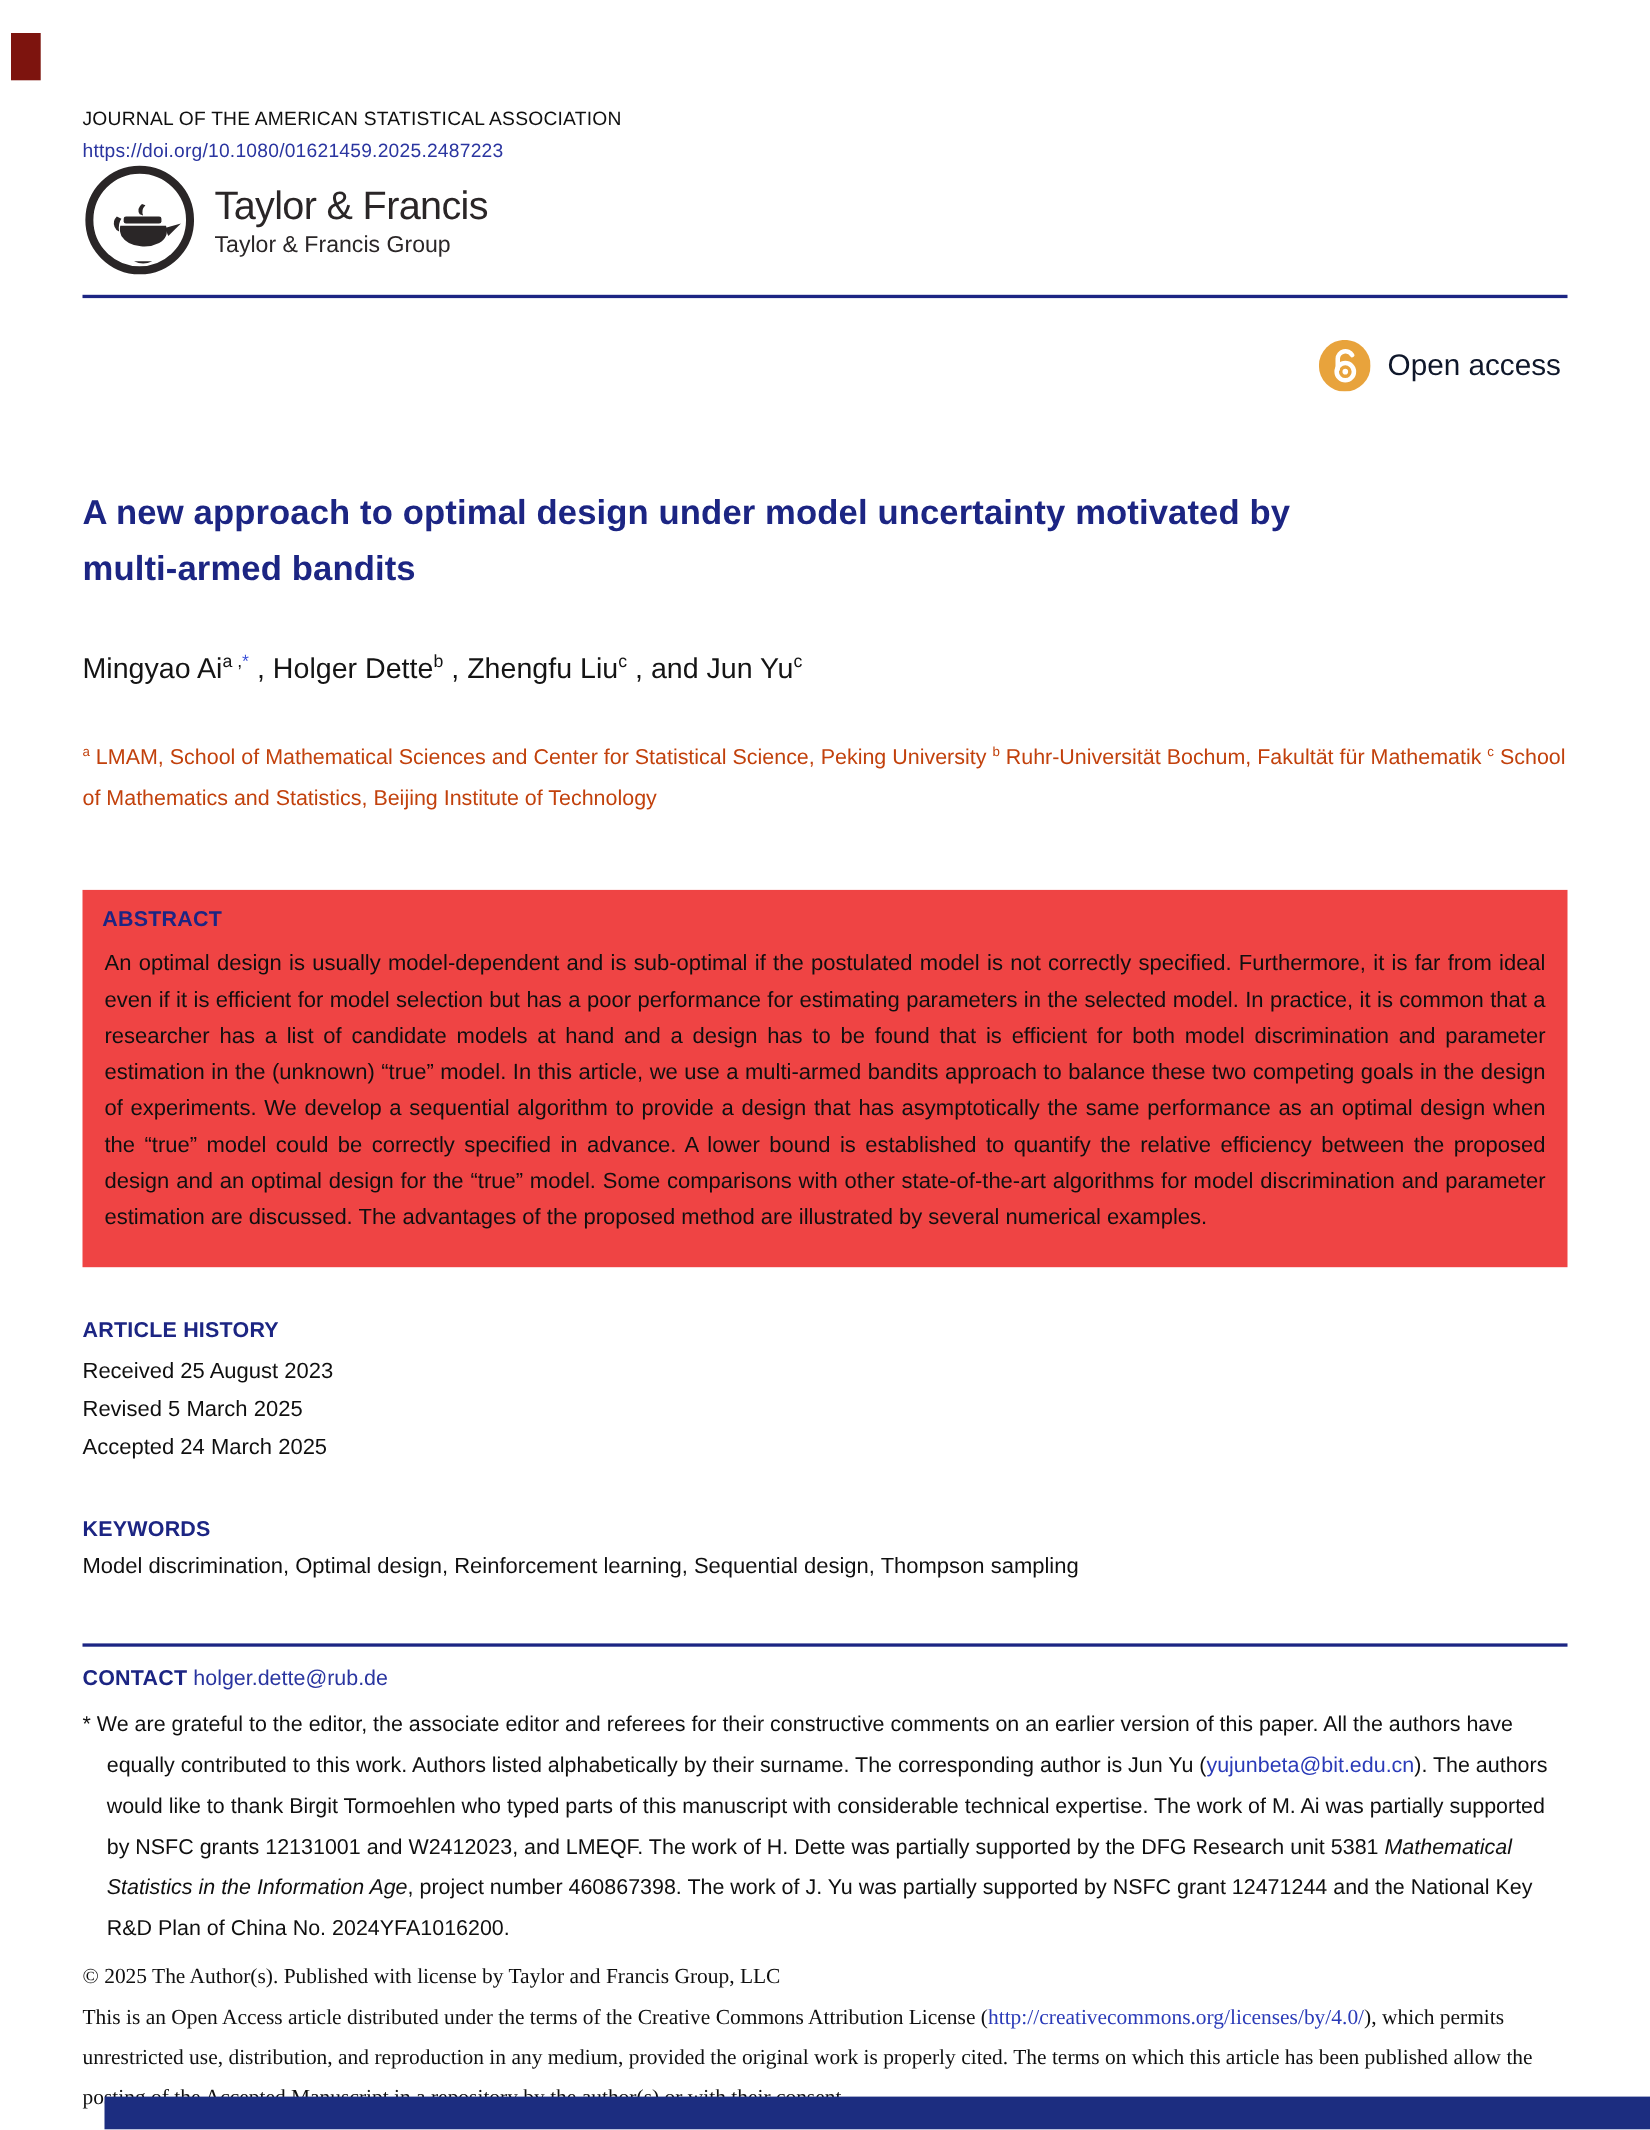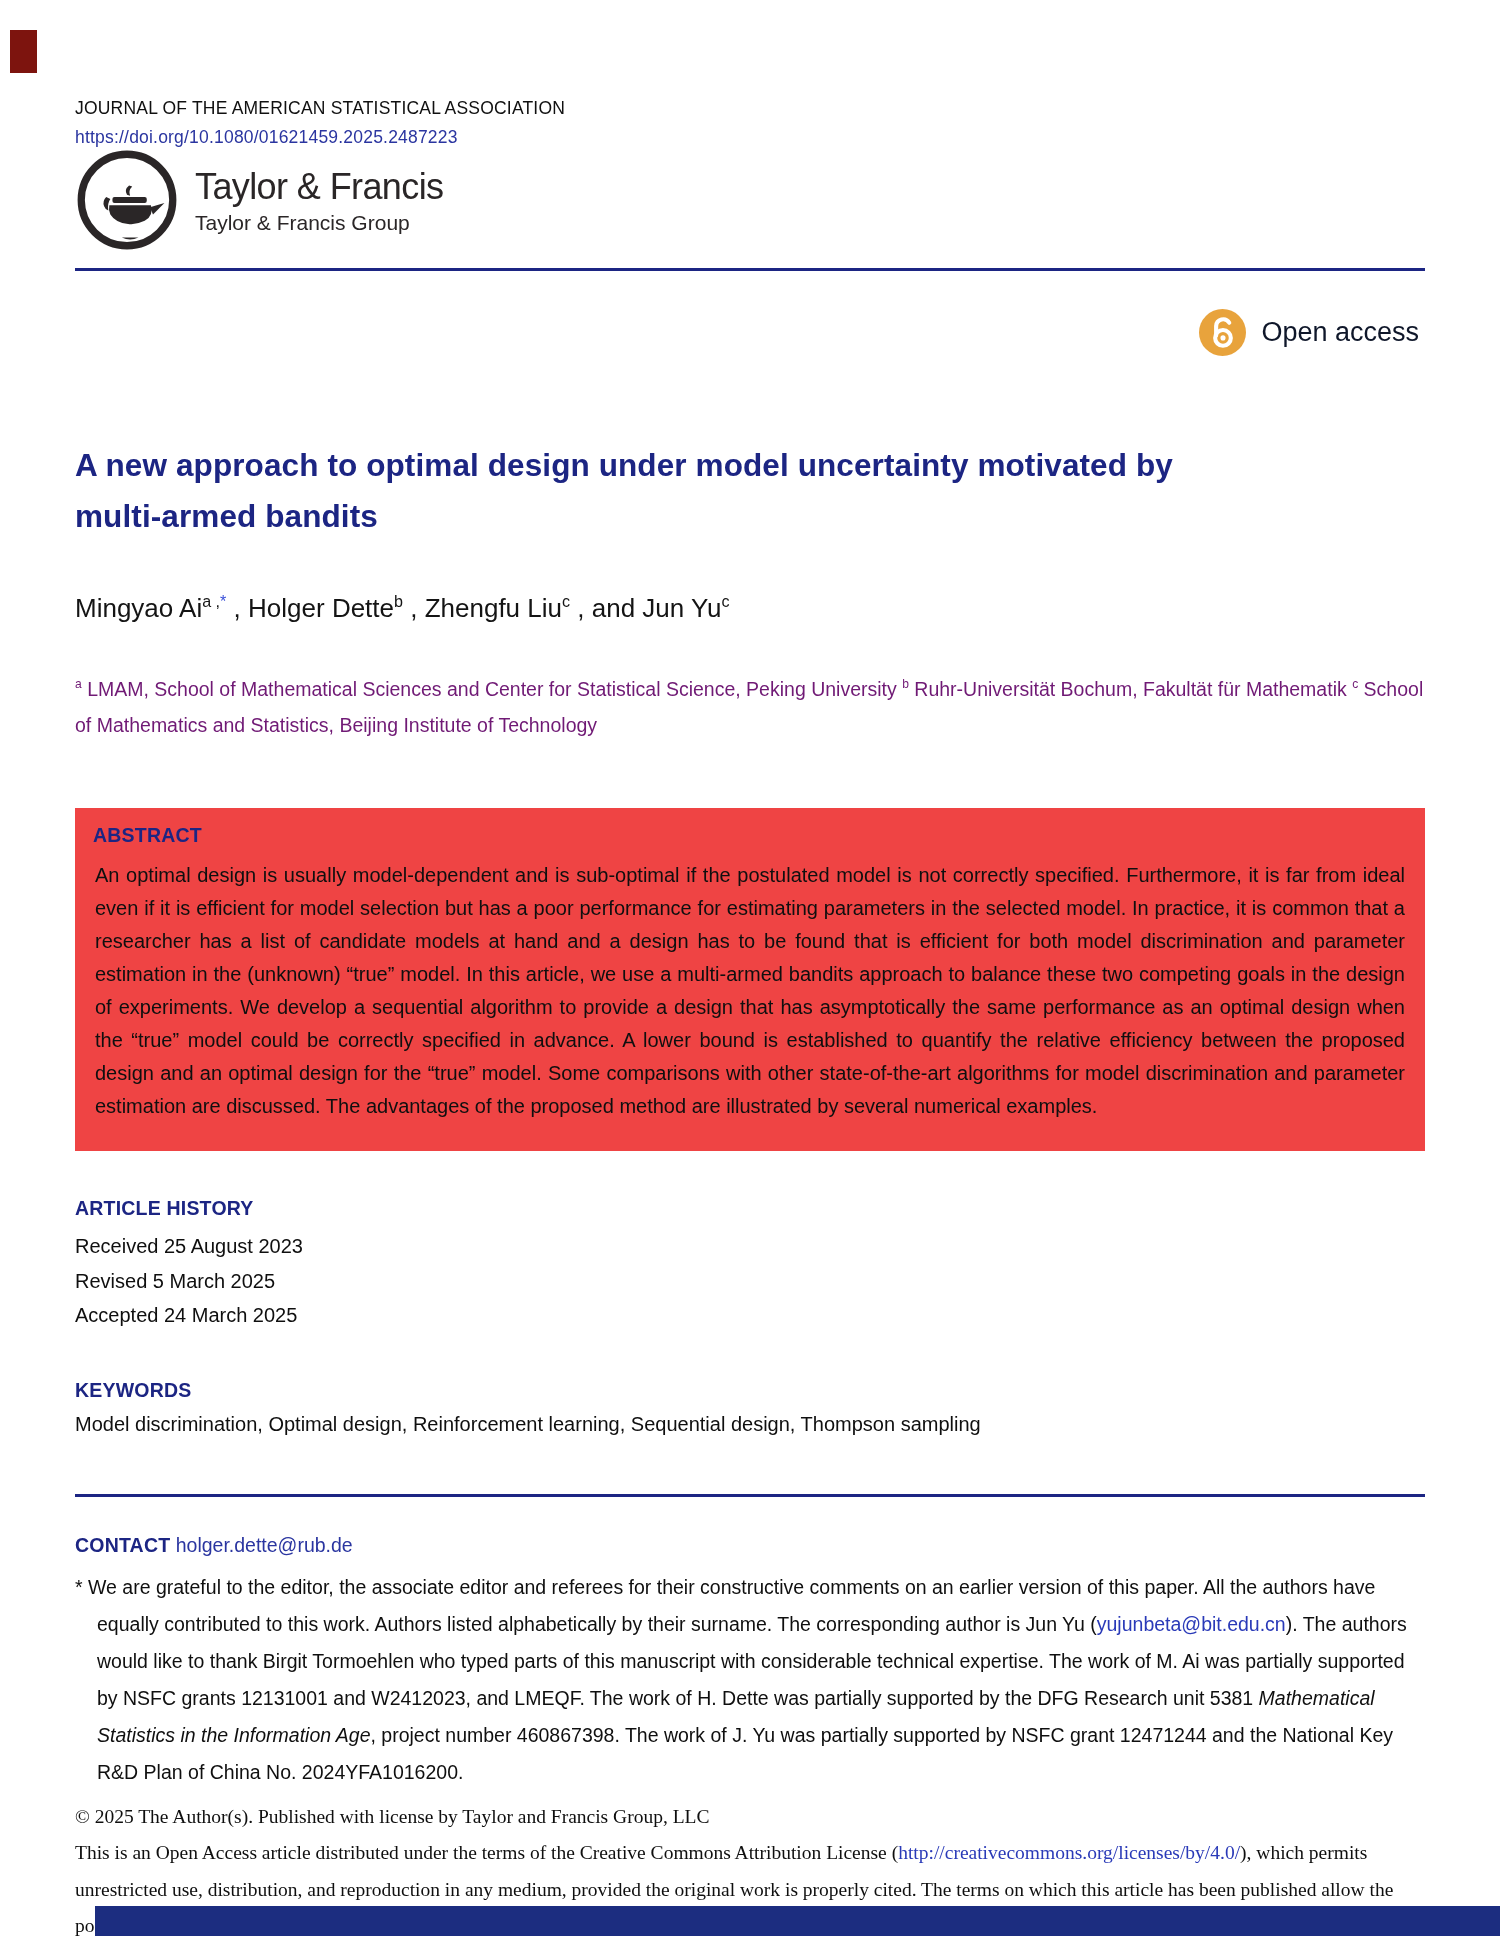--- a/index.html
+++ b/index.html
@@ -25,39 +25,39 @@
   .rule2{height:3px;background:#1c2583;margin-top:58px;}
 
   
   .oa-row{display:flex;justify-content:flex-end;align-items:center;gap:15px;margin-top:38px;padding-right:6px;}
   .oa-icon svg{width:47px;height:47px;display:block;}
   .oa-label{font-size:27px;color:#0f172a;}
 
   
   .title{margin-top:84px;font-size:31.5px;font-weight:bold;color:#1c2583;line-height:51px;max-width:1180px;letter-spacing:.1px;}
   .authors{margin-top:50px;font-size:26px;color:#141414;}
-  .affil{margin-top:42px;font-size:19.5px;line-height:37px;color:#701a75;max-width:1372px;}
+  .affil{margin-top:42px;font-size:19.5px;line-height:37px;color:#c2410c;max-width:1372px;}
 
   .seg-sup{font-size:62%;vertical-align:super;}
   .seg-sup-link{font-size:62%;vertical-align:super;color:#3a50d8;}
   .seg-link{color:#2a3ab8;cursor:pointer;}
   .seg-italic{font-style:italic;}
 
   
   .abstract{margin-top:64px;background:#ef4444;padding:16px 18px 28px 18px;}
   .sect-head{font-size:19.5px;font-weight:bold;color:#1c2583;letter-spacing:.2px;}
   .abstract p{margin:12px 2px 0 2px;font-size:20px;line-height:33px;text-align:justify;color:#0f0f0f;}
 
   
   .section{margin-top:46px;}
   .entries{font-size:20px;line-height:34.5px;margin-top:9px;color:#0f0f0f;}
   .kw-text{font-size:20px;margin-top:11px;color:#0f0f0f;}
 
   
-  .contact{margin-top:37px;font-size:19.5px;}
+  .contact{margin-top:18px;font-size:19.5px;}
   .contact .label{font-weight:bold;color:#1c2583;letter-spacing:.2px;}
   .contact .email{color:#2a35a0;cursor:pointer;}
   .footnote{margin-top:12px;font-size:19.5px;line-height:37px;color:#0f0f0f;
     padding-left:22px;text-indent:-22px;max-width:1372px;}
   .copyright{font-size:19.5px;line-height:36.5px;color:#0f0f0f;max-width:1372px;font-family:Liberation Serif, serif;}
   .copy1{margin-top:8px;}
 
   .bottom-bar{position:absolute;left:95px;right:0;bottom:0;height:30px;background:#1c2d80;}
 </style>
 </head>

